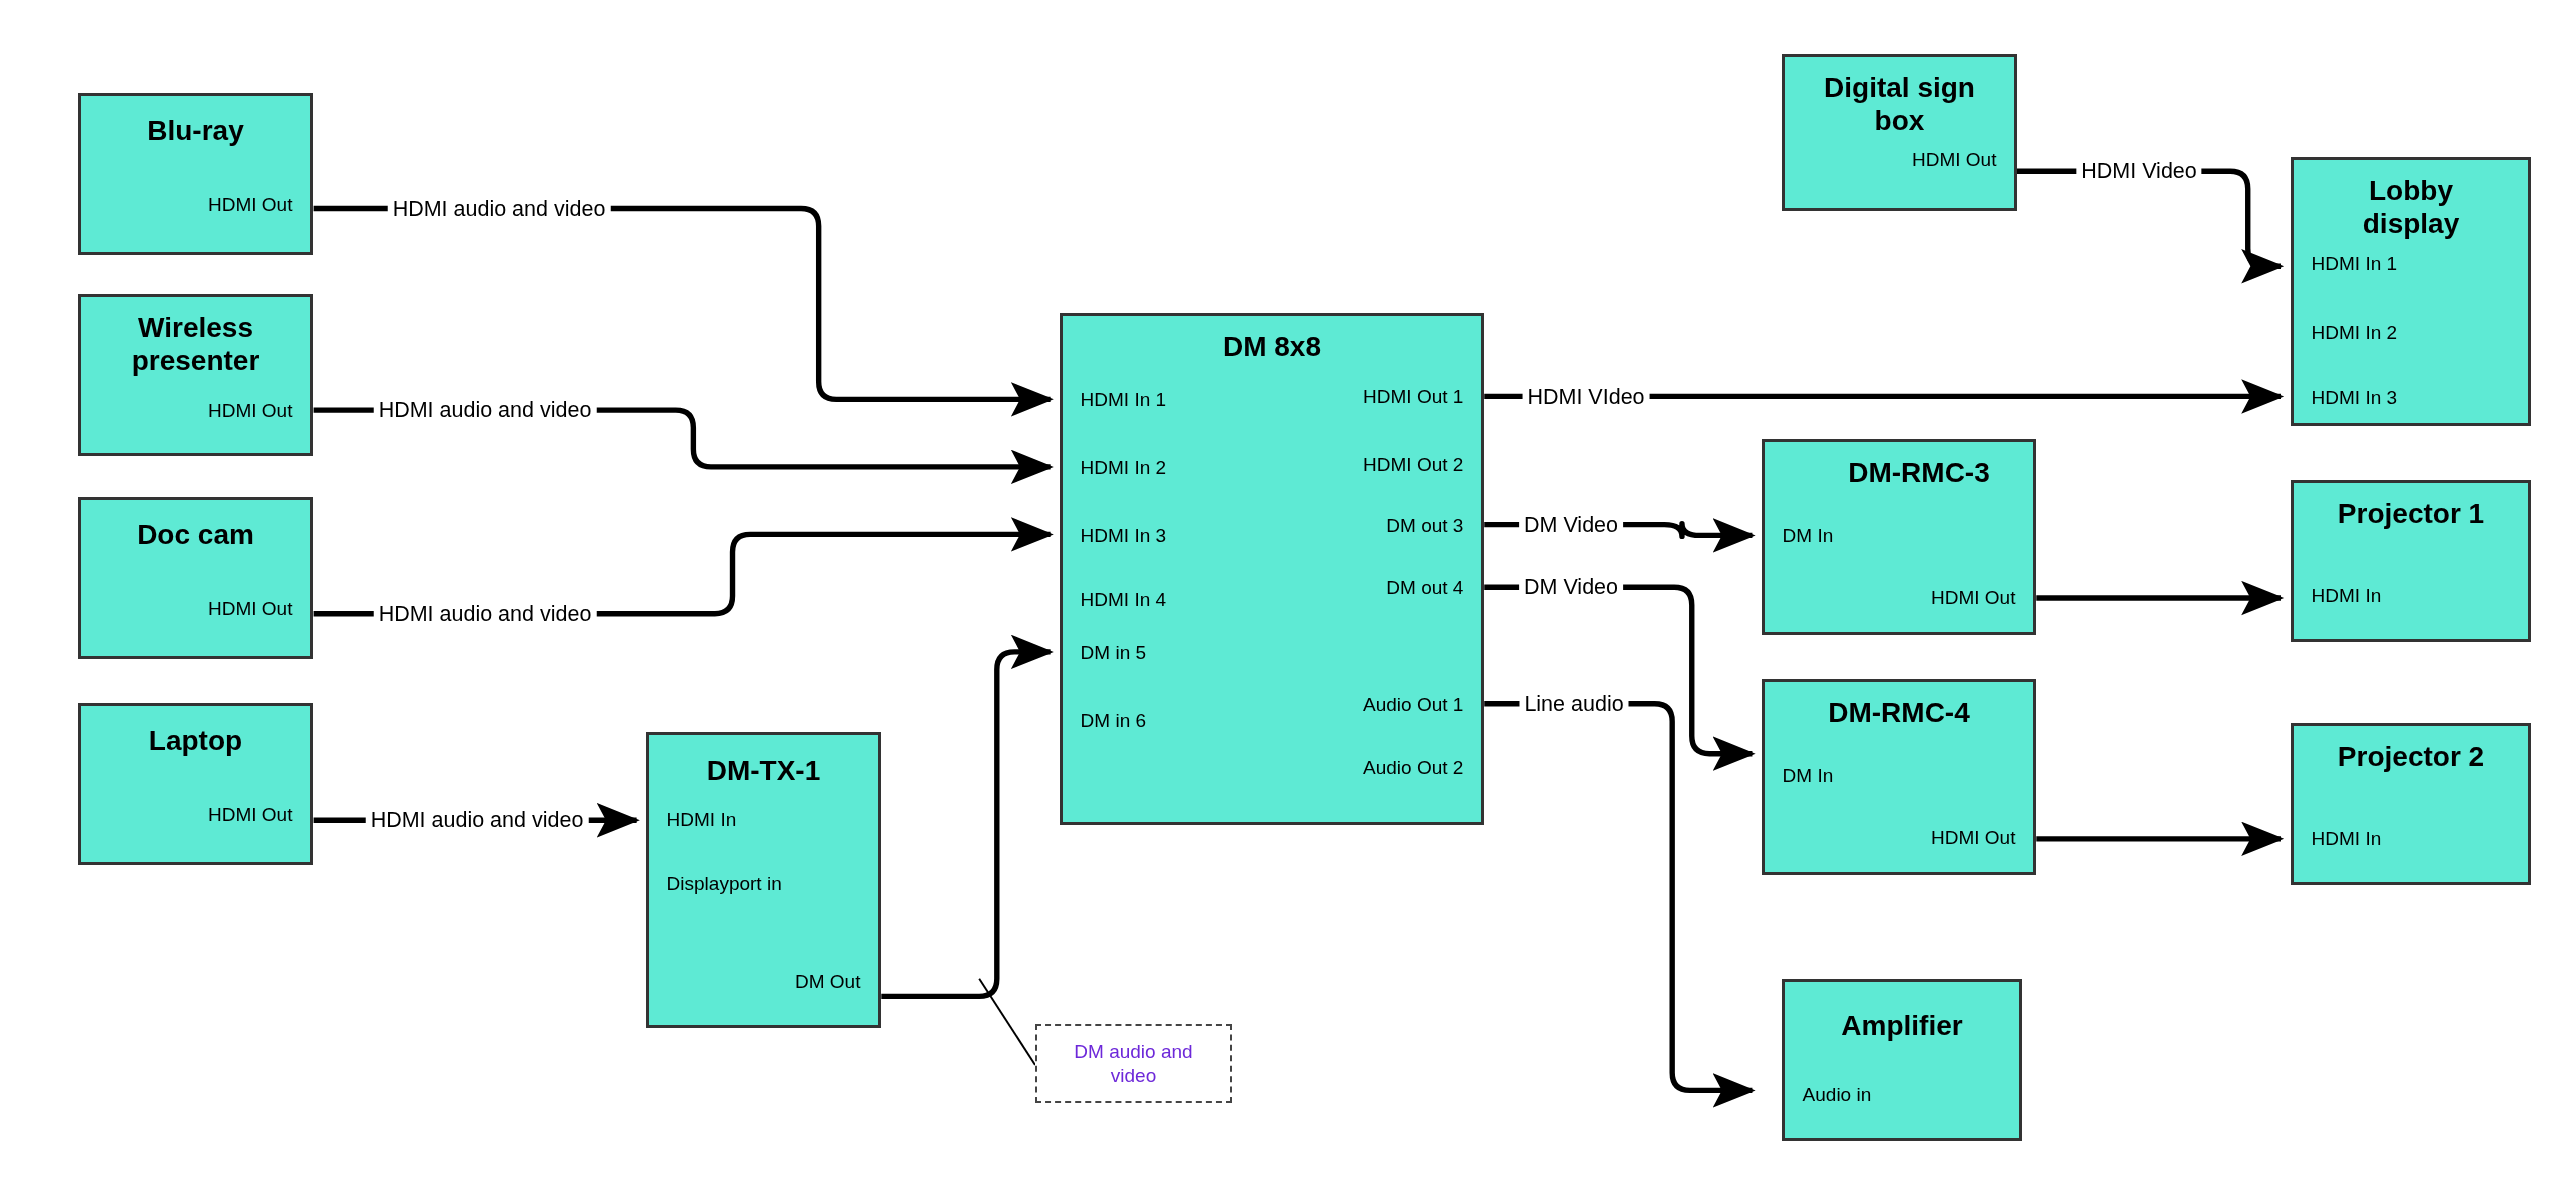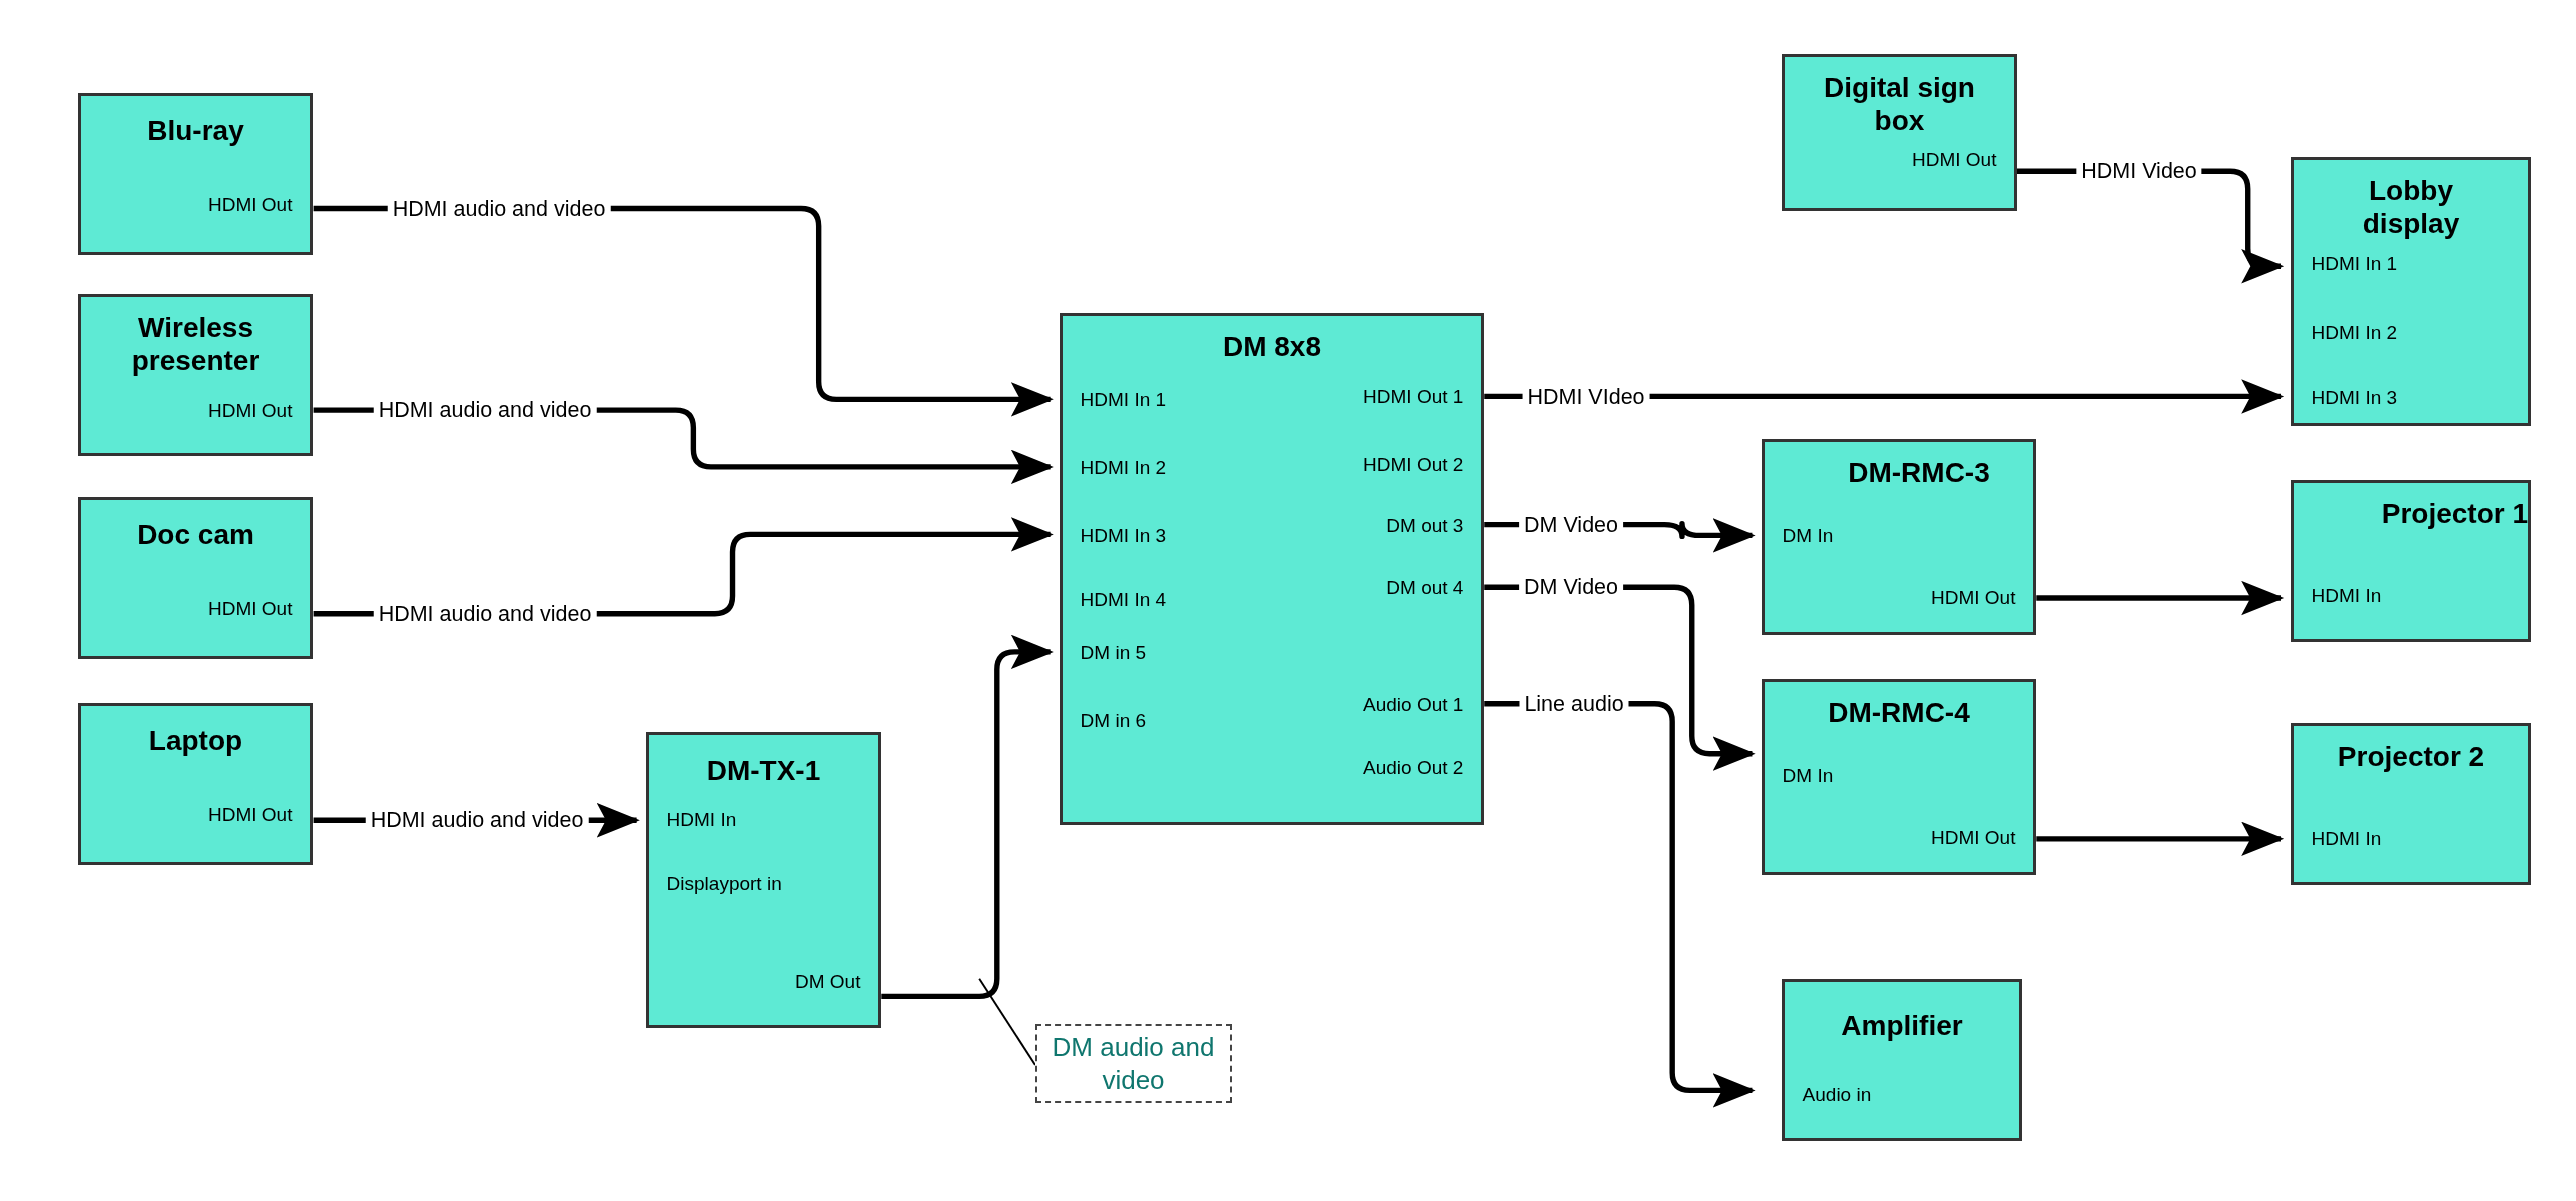--- a/index.html
+++ b/index.html
@@ -52,22 +52,22 @@
     background: #ffffff;
     padding: 0 4.9px;
     transform: translate(-50%, -50%);
     text-align: center;
   }
   .callout {
     position: absolute;
     box-sizing: border-box;
     border: 2px dashed #444444;
     background: #ffffff;
-    font-size: 26px;
-    color: #0f766e;
+    font-size: 19px;
+    color: #6d28d9;
     text-align: center;
     line-height: 1.25;
     display: flex;
     align-items: center;
     justify-content: center;
     padding: 3.9px 7.8px;
     white-space: pre-line;
   }
 </style>
 </head>
@@ -177,21 +177,21 @@
     <div class="port right" style="top:145px;">HDMI Out</div>
   </div>
 
   <div class="node" style="left:1762px; top:679px; width:274px; height:196px;">
     <div class="node-title" style="margin-top:13.7px;">DM-RMC-4</div>
     <div class="port left" style="top:83px;">DM In</div>
     <div class="port right" style="top:145px;">HDMI Out</div>
   </div>
 
   <div class="node" style="left:2291px; top:480px; width:240px; height:162px;">
-    <div class="node-title" style="margin-top:13.7px;text-align:right;">Projector 1</div>
+    <div class="node-title" style="margin-top:13.7px;">Projector 1</div>
     <div class="port left" style="top:102px;">HDMI In</div>
   </div>
 
   <div class="node" style="left:2291px; top:723px; width:240px; height:162px;">
     <div class="node-title" style="margin-top:13.7px;">Projector 2</div>
     <div class="port left" style="top:102px;">HDMI In</div>
   </div>
 
   <div class="node" style="left:1782px; top:979px; width:240px; height:162px;">
     <div class="node-title" style="margin-top:27px;">Amplifier</div>

